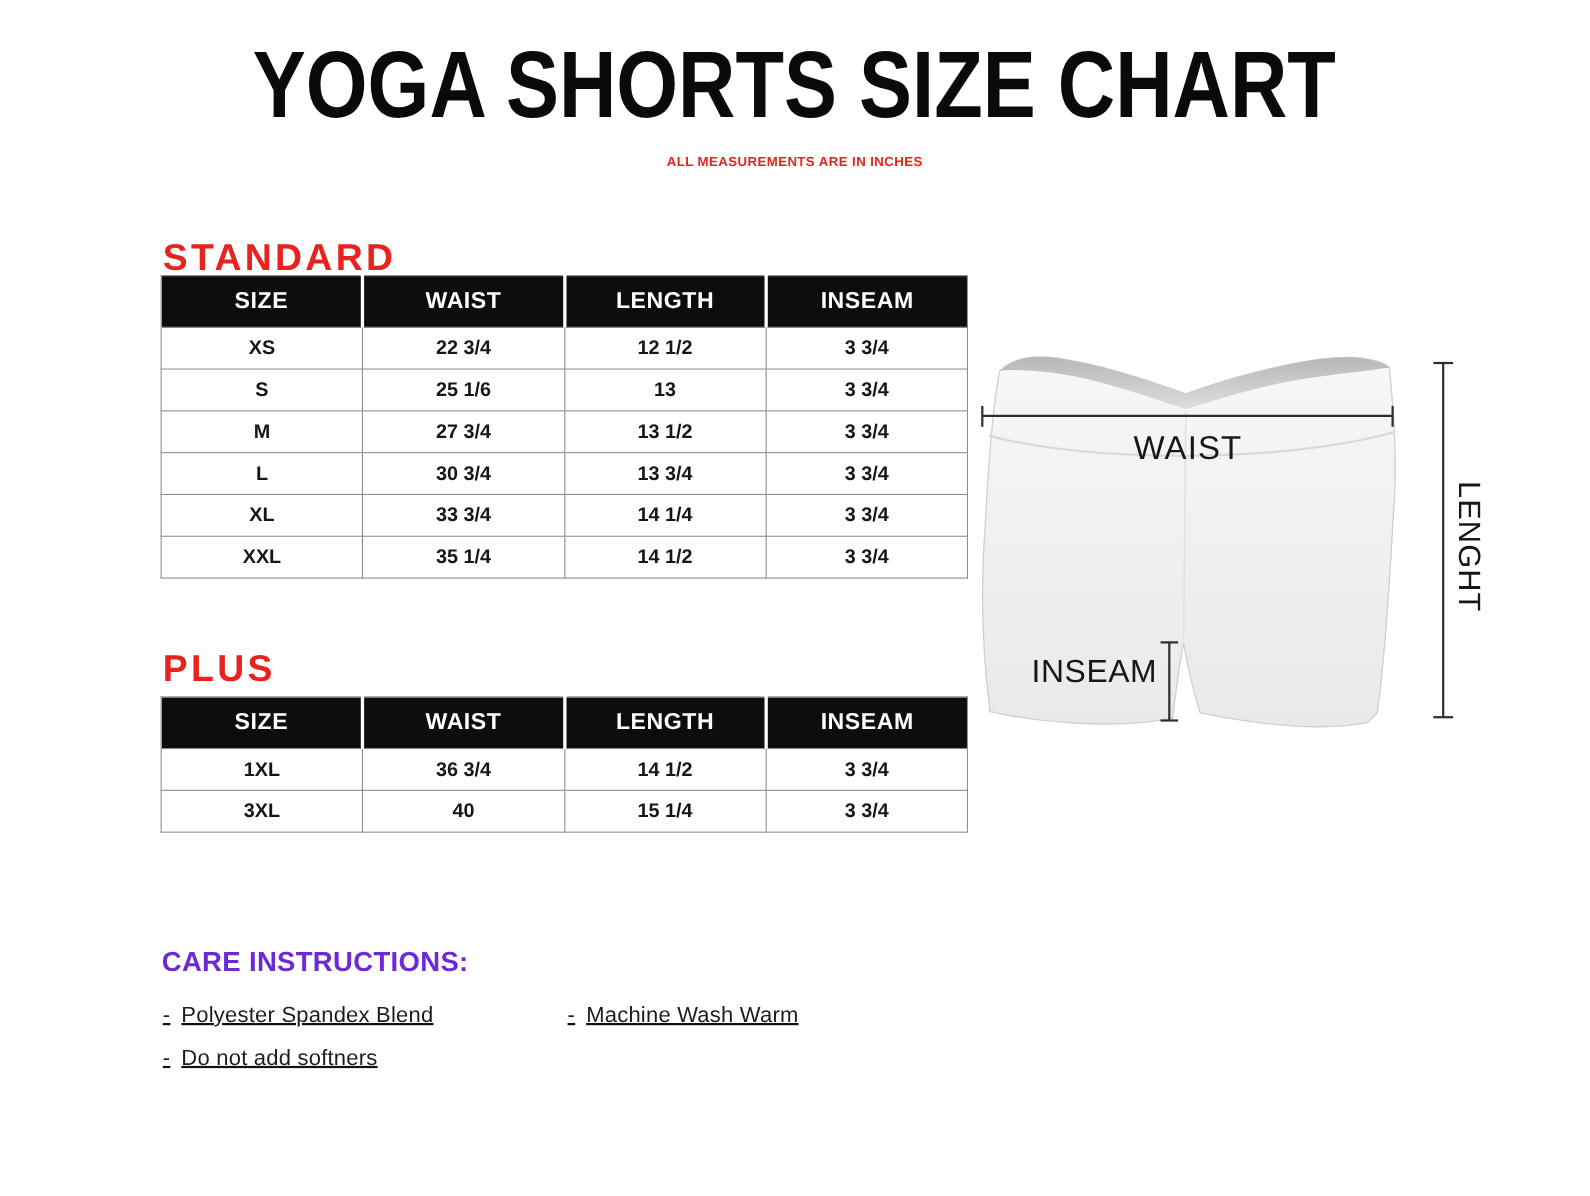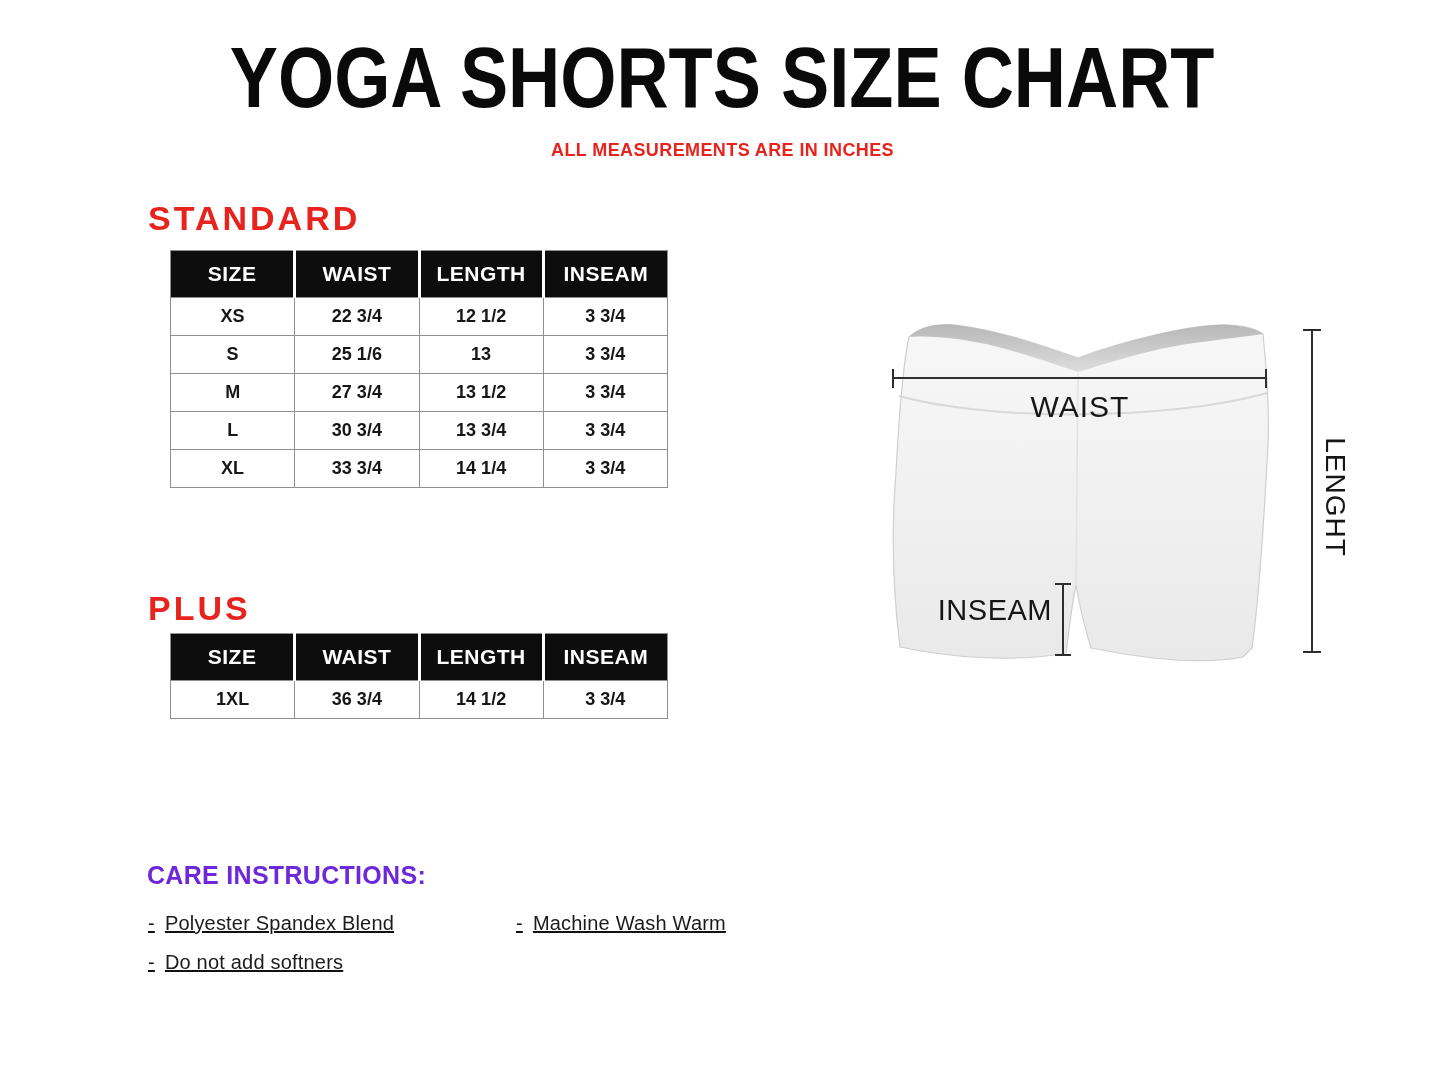--- a/index.html
+++ b/index.html
@@ -8,34 +8,33 @@
     width:1445px; height:1087px; position:relative; overflow:hidden;
     background:#ffffff; font-family:"Liberation Sans", sans-serif; color:var(--ink);
   }
   .page-title {
     position:absolute; left:0; right:0; top:34px; text-align:center;
     font-size:86px; font-weight:bold; color:#0a0a0a; line-height:1.0; white-space:nowrap;
   }
   .page-title .squeeze { display:inline-block; transform:scaleX(0.84); transform-origin:center; letter-spacing:0px; }
   .page-subtitle {
     position:absolute; left:0; right:0; top:140px; text-align:center;
-    font-size:18px; font-weight:bold; letter-spacing:0.4px; color:var(--accent); white-space:nowrap;
+    font-size:12px; font-weight:bold; letter-spacing:0.4px; color:var(--accent); white-space:nowrap;
   }
   .section-heading {
     position:absolute; left:148px; font-size:34px; font-weight:bold;
     letter-spacing:3px; color:var(--accent); line-height:1;
   }
-  .heading-standard { top:201px;text-align:right; }
+  .heading-standard { top:217px;text-align:right; }
   .heading-plus { top:591px; }
 
   table.size-table {
-    position:absolute; left:146px; width:498px;
+    position:absolute; left:146px; width:734px;
     border-collapse:collapse; table-layout:fixed;
     border:1.5px solid var(--table-border);
-    margin-left:24px;
   }
   .table-standard { top:250px; }
   .table-plus { top:633px; }
   table.size-table th {
     background:var(--header-bg); color:#ffffff; height:44px;
     font-size:21px; font-weight:bold; letter-spacing:0.5px; text-align:center;
     border-left:3px solid #ffffff; border-bottom:1.5px solid var(--table-border);
   }
   table.size-table th:first-child { border-left:none; }
   table.size-table td {
@@ -101,39 +100,51 @@
         <td>30 3/4</td>
         <td>13 3/4</td>
         <td>3 3/4</td>
       </tr>
       <tr>
         <td>XL</td>
         <td>33 3/4</td>
         <td>14 1/4</td>
         <td>3 3/4</td>
       </tr>
+      <tr>
+        <td>XXL</td>
+        <td>35 1/4</td>
+        <td>14 1/2</td>
+        <td>3 3/4</td>
+      </tr>
     </tbody>
 </table>
 
 <div class="section-heading heading-plus">PLUS</div>
 
 <table class="size-table table-plus">
   <thead>
     <tr>
         <th>SIZE</th>
         <th>WAIST</th>
         <th>LENGTH</th>
         <th>INSEAM</th>
       </tr>
   </thead>
   <tbody>
       <tr>
         <td>1XL</td>
         <td>36 3/4</td>
         <td>14 1/2</td>
+        <td>3 3/4</td>
+      </tr>
+      <tr>
+        <td>3XL</td>
+        <td>40</td>
+        <td>15 1/4</td>
         <td>3 3/4</td>
       </tr>
     </tbody>
 </table>
 
 <div class="care-heading">CARE INSTRUCTIONS:</div>
 
 <div class="care-list care-col1">
   <div class="care-item">
     <span class="dash">-</span><span>Polyester Spandex Blend</span>

